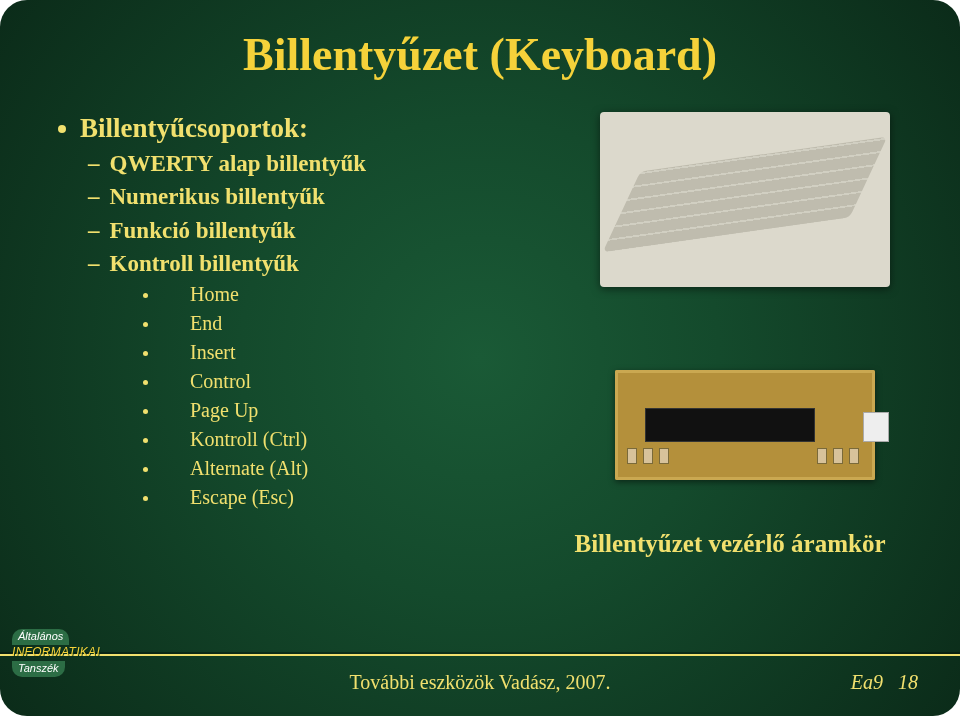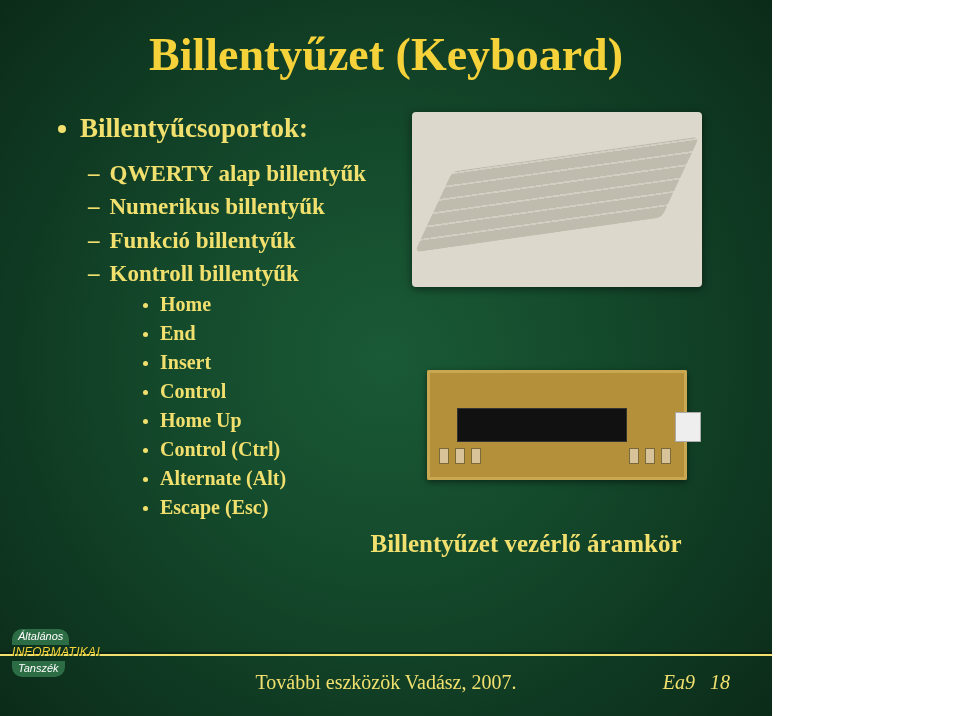--- a/index.html
+++ b/index.html
@@ -5,24 +5,25 @@
   html, body {
     margin: 0;
     padding: 0;
     width: 960px;
     height: 716px;
     overflow: hidden;
     font-family: "Times New Roman", Times, serif;
   }
   .slide {
     position: relative;
-    width: 772px;
+    width: 960px;
     height: 716px;
     background: radial-gradient(circle at 50% 50%, #1a5a36 0%, #144a2c 40%, #0b2b19 100%);
     color: #f1e06e;
+    border-radius: 27px;
   }
   .title {
     position: absolute;
     top: 28px;
     left: 0;
     right: 0;
     text-align: center;
     font-size: 46px;
     font-weight: bold;
     color: #f5d23a;
@@ -32,21 +33,21 @@
     top: 110px;
     left: 58px;
     width: 430px;
     font-size: 27px;
     line-height: 1.35;
     font-weight: bold;
   }
   .lvl1 {
     display: flex;
     align-items: flex-start;
-    margin-bottom: 12px;
+    margin-bottom: 2px;
   }
   .lvl1 .bullet {
     width: 8px;
     height: 8px;
     background: #f1e06e;
     border-radius: 50%;
     margin: 15px 14px 0 0;
     flex: none;
   }
   .lvl2 {
@@ -59,22 +60,23 @@
   }
   .lvl2 .dash {
     margin: 0 10px 0 0;
     flex: none;
   }
   .lvl3 {
     display: flex;
     align-items: flex-start;
     margin-left: 85px;
     font-size: 20px;
-    font-weight: bold;
+    font-weight: normal;
     margin-bottom: 2px;
+    gap: 30px;
   }
   .lvl3 .bullet-sm {
     width: 5px;
     height: 5px;
     background: #f1e06e;
     border-radius: 50%;
     margin: 12px 12px 0 0;
     flex: none;
   }
 
@@ -135,21 +137,21 @@
   .pcb-res.r1 { left: 12px; top: 78px; }
   .pcb-res.r2 { left: 28px; top: 78px; }
   .pcb-res.r3 { left: 44px; top: 78px; }
   .pcb-res.r4 { right: 48px; top: 78px; }
   .pcb-res.r5 { right: 32px; top: 78px; }
   .pcb-res.r6 { right: 16px; top: 78px; }
 
   .caption {
     position: absolute;
     top: 530px;
-    right: 76px;
+    right: 60px;
     width: 340px;
     text-align: center;
     font-size: 25px;
     font-weight: bold;
     color: #f1e06e;
   }
 
   .footer-line {
     position: absolute;
     left: 0; right: 0; bottom: 60px;
@@ -255,25 +257,25 @@
     <div class="lvl3">
       <span class="bullet-sm"></span>
       <span>Insert</span>
     </div>
     <div class="lvl3">
       <span class="bullet-sm"></span>
       <span>Control</span>
     </div>
     <div class="lvl3">
       <span class="bullet-sm"></span>
-      <span>Home Up</span>
-    </div>
-    <div class="lvl3">
-      <span class="bullet-sm"></span>
-      <span>Control (Ctrl)</span>
+      <span>Page Up</span>
+    </div>
+    <div class="lvl3">
+      <span class="bullet-sm"></span>
+      <span>Kontroll (Ctrl)</span>
     </div>
     <div class="lvl3">
       <span class="bullet-sm"></span>
       <span>Alternate (Alt)</span>
     </div>
     <div class="lvl3">
       <span class="bullet-sm"></span>
       <span>Escape (Esc)</span>
     </div>
   </div>

